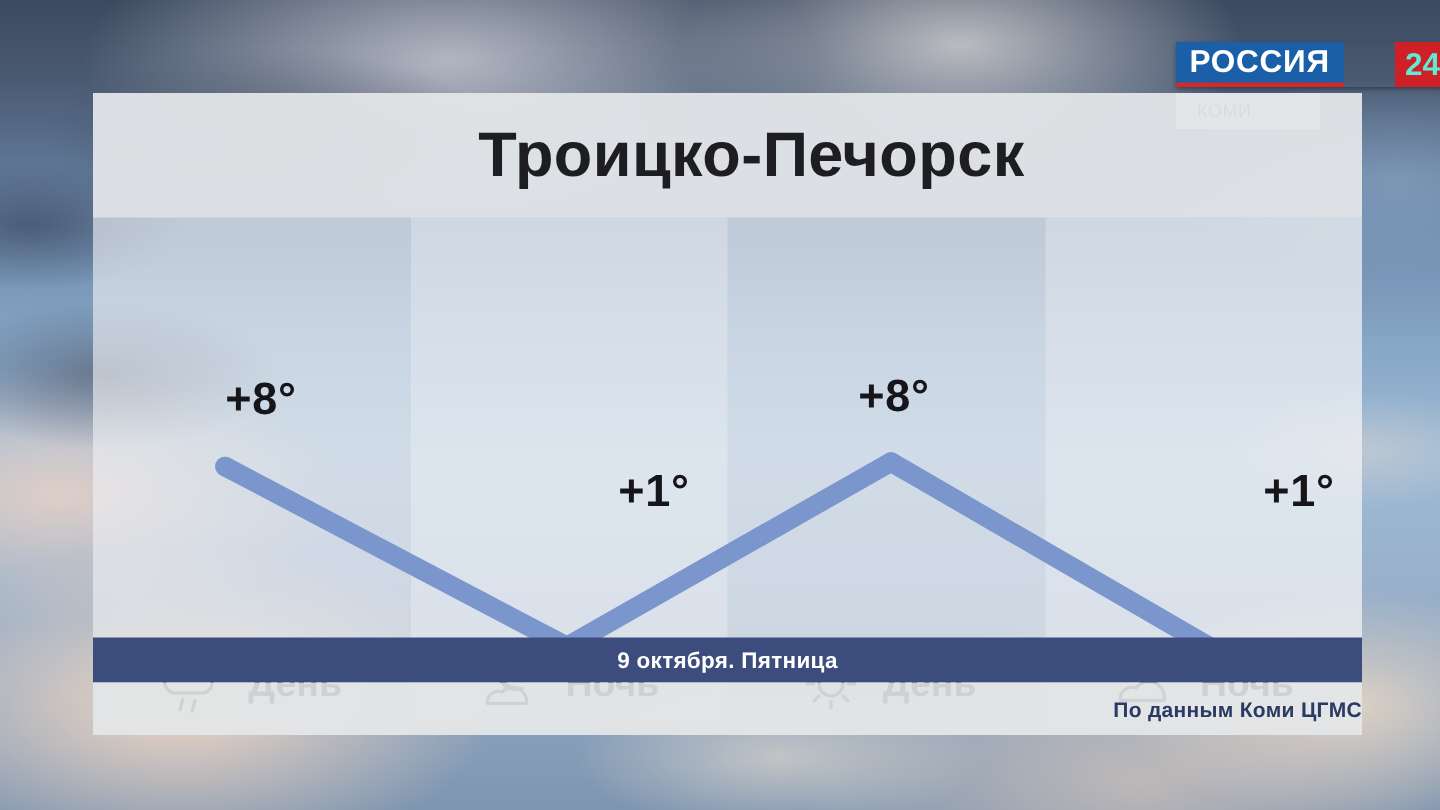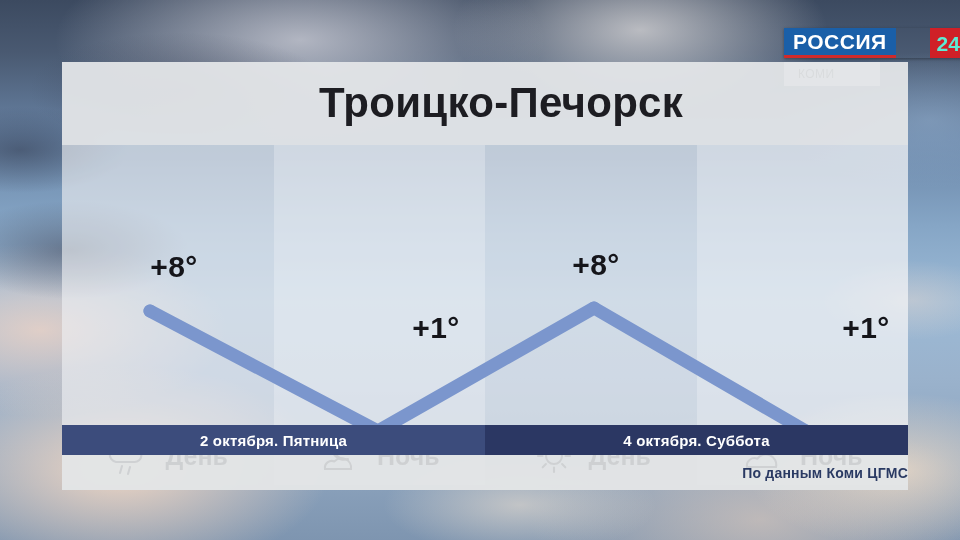--- a/index.html
+++ b/index.html
@@ -180,21 +180,20 @@
             <line x1="5" y1="31" x2="34" y2="31"></line>
           </g>
         </svg>
         <span class="wlabel">Ночь</span>
       </div>
 
     </div>
   </div>
 
   <div class="datebar">
-    <div class="dateseg d1">2 октября. Пятница</div>
-    <div class="dateseg d2">4 октября. Суббота</div>
+    <div class="dateseg d1">9 октября. Пятница</div>
   </div>
 
   <div class="footer">
     <span class="footer-text">По данным Коми ЦГМС</span>
   </div>
 
 </div>
 
 </body></html>

